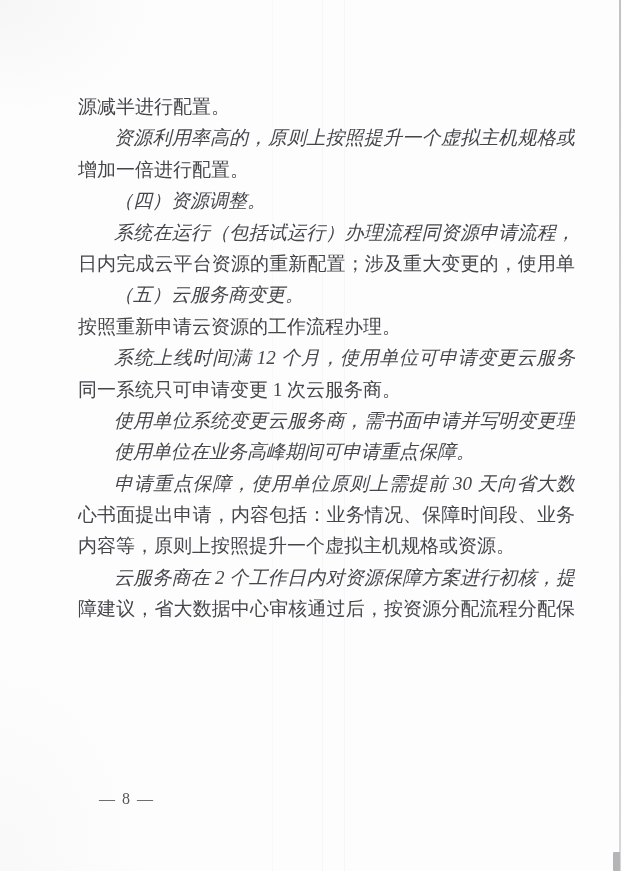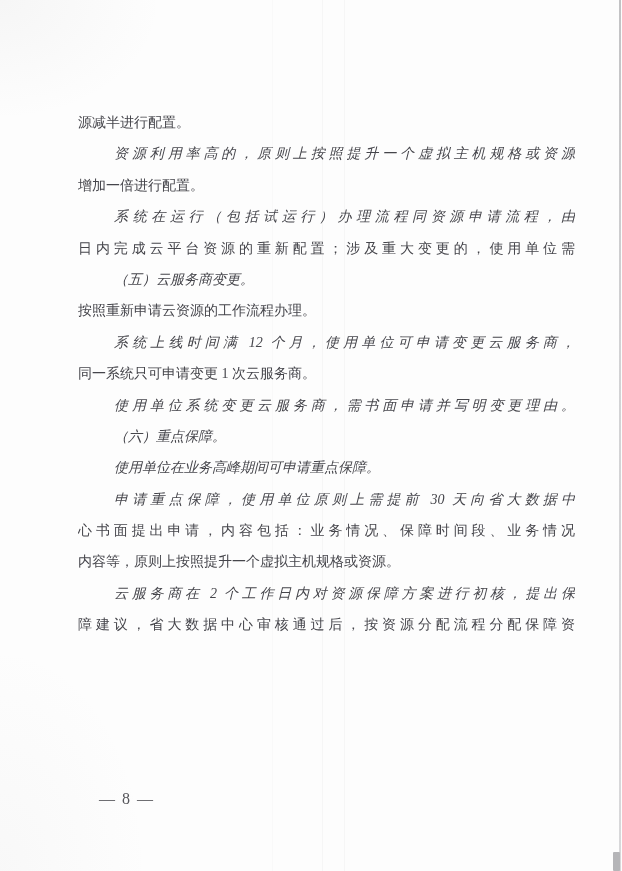--- a/index.html
+++ b/index.html
@@ -45,24 +45,24 @@
     left: 613px;
     top: 852px;
     width: 7px;
     height: 19px;
     background: #b5b5b8;
     border-radius: 1px;
   }
   .doc-body {
     position: absolute;
     left: 78px;
-    top: 107px;
+    top: 91px;
     width: 497px;
     color: #45454b;
-    font-size: 14px;
+    font-size: 19px;
     line-height: 31.4px;
     filter: blur(0.25px);
   }
   .text-line {
     height: 31.4px;
     overflow: hidden;
     white-space: normal;
   }
   .text-line.fill {
     text-align: justify;
@@ -89,28 +89,28 @@
   <div class="fold-line fold-a"></div>
   <div class="fold-line fold-b"></div>
   <div class="fold-line fold-c"></div>
   <div class="edge-strip"></div>
   <div class="edge-mark"></div>
 
   <div class="doc-body" style="color: rgb(69, 69, 75);">
       <div class="text-line">源减半进行配置。</div>
       <div class="text-line fill indent">资源利用率高的，原则上按照提升一个虚拟主机规格或资源</div>
       <div class="text-line">增加一倍进行配置。</div>
+      <div class="text-line indent">（四）资源调整。</div>
       <div class="text-line fill indent">系统在运行（包括试运行）办理流程同资源申请流程，由</div>
       <div class="text-line fill">日内完成云平台资源的重新配置；涉及重大变更的，使用单位需</div>
       <div class="text-line indent">（五）云服务商变更。</div>
       <div class="text-line">按照重新申请云资源的工作流程办理。</div>
       <div class="text-line fill indent">系统上线时间满 12 个月，使用单位可申请变更云服务商，</div>
       <div class="text-line">同一系统只可申请变更 1 次云服务商。</div>
       <div class="text-line fill indent">使用单位系统变更云服务商，需书面申请并写明变更理由。</div>
-      <div class="text-line indent">（六）重点保障。</div>
       <div class="text-line indent">使用单位在业务高峰期间可申请重点保障。</div>
       <div class="text-line fill indent">申请重点保障，使用单位原则上需提前 30 天向省大数据中</div>
       <div class="text-line fill">心书面提出申请，内容包括：业务情况、保障时间段、业务情况</div>
       <div class="text-line">内容等，原则上按照提升一个虚拟主机规格或资源。</div>
       <div class="text-line fill indent">云服务商在 2 个工作日内对资源保障方案进行初核，提出保</div>
       <div class="text-line fill">障建议，省大数据中心审核通过后，按资源分配流程分配保障资</div>
     </div>
 
   <div class="page-number">— 8 —</div>
 </div>

